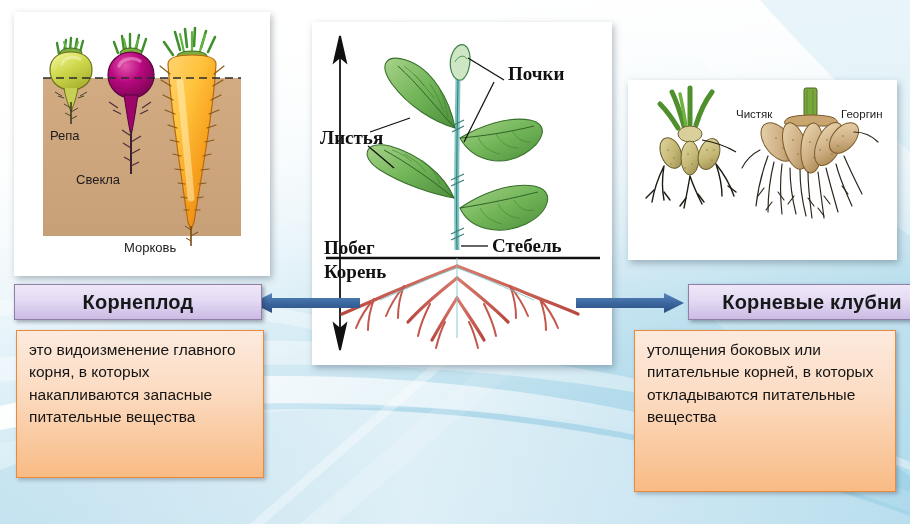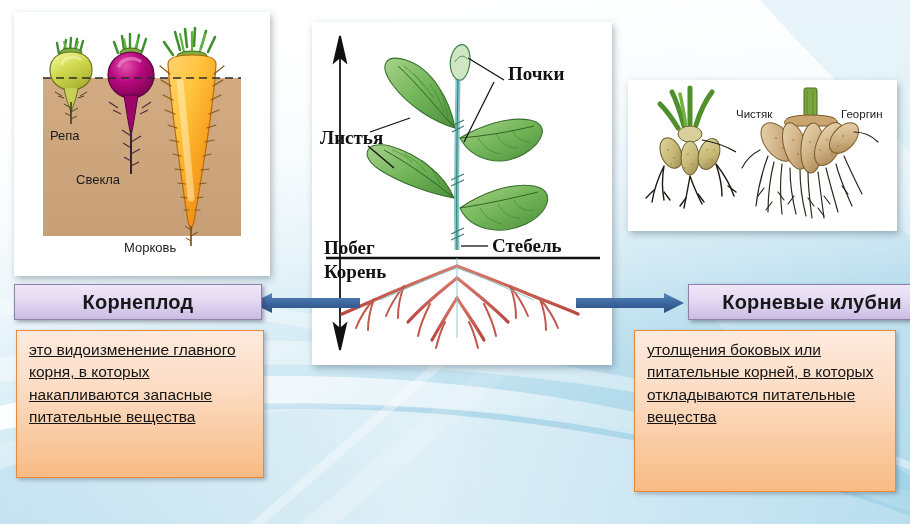--- a/index.html
+++ b/index.html
@@ -23,41 +23,41 @@
 
   
   #pic-roots{left:14px;top:12px;width:256px;height:264px;}
   #pic-roots svg{display:block;width:256px;height:264px;}
 
   
   #pic-plant{left:312px;top:22px;width:300px;height:343px;}
   #pic-plant svg{display:block;width:300px;height:343px;}
 
   
-  #pic-tubers{left:628px;top:80px;width:269px;height:151px;}
+  #pic-tubers{left:628px;top:80px;width:269px;height:180px;}
   #pic-tubers svg{display:block;width:269px;height:148px;}
 
   
   .title-box{position:absolute;box-sizing:border-box;
     border:1px solid #8d7fa6;
     background:linear-gradient(180deg,#efe7f8 0%,#e4daf3 45%,#cbbbe4 100%);
     box-shadow:1.5px 2px 4px rgba(40,40,60,.40);
     display:flex;align-items:center;justify-content:center;
     font-weight:bold;font-size:20px;color:#17181a;letter-spacing:.2px;
   }
   #title-left{left:14px;top:284px;width:248px;height:36px;}
   #title-right{left:648px;top:284px;width:248px;height:36px;margin-left:40px;}
 
   
   .body-box{position:absolute;box-sizing:border-box;
     border:1px solid #e8893c;
     background:linear-gradient(180deg,#fdeade 0%,#fcdcc3 40%,#f8bb84 100%);
     box-shadow:1.5px 2px 4px rgba(40,40,60,.30);
     padding:8px 20px 6px 12px;
-    font-size:15.5px;line-height:1.45;color:#141414;text-decoration:underline;
+    font-size:15.5px;line-height:1.45;color:#141414;
   }
   #body-left{left:16px;top:330px;width:248px;height:148px;}
   #body-right{left:634px;top:330px;width:262px;height:162px;}
 
   
   .arrow{position:absolute;}
   #arrow-left{left:252px;top:292px;width:108px;height:22px;}
   #arrow-right{left:576px;top:292px;width:108px;height:22px;}
   .arrow svg{display:block;}
 </style>

